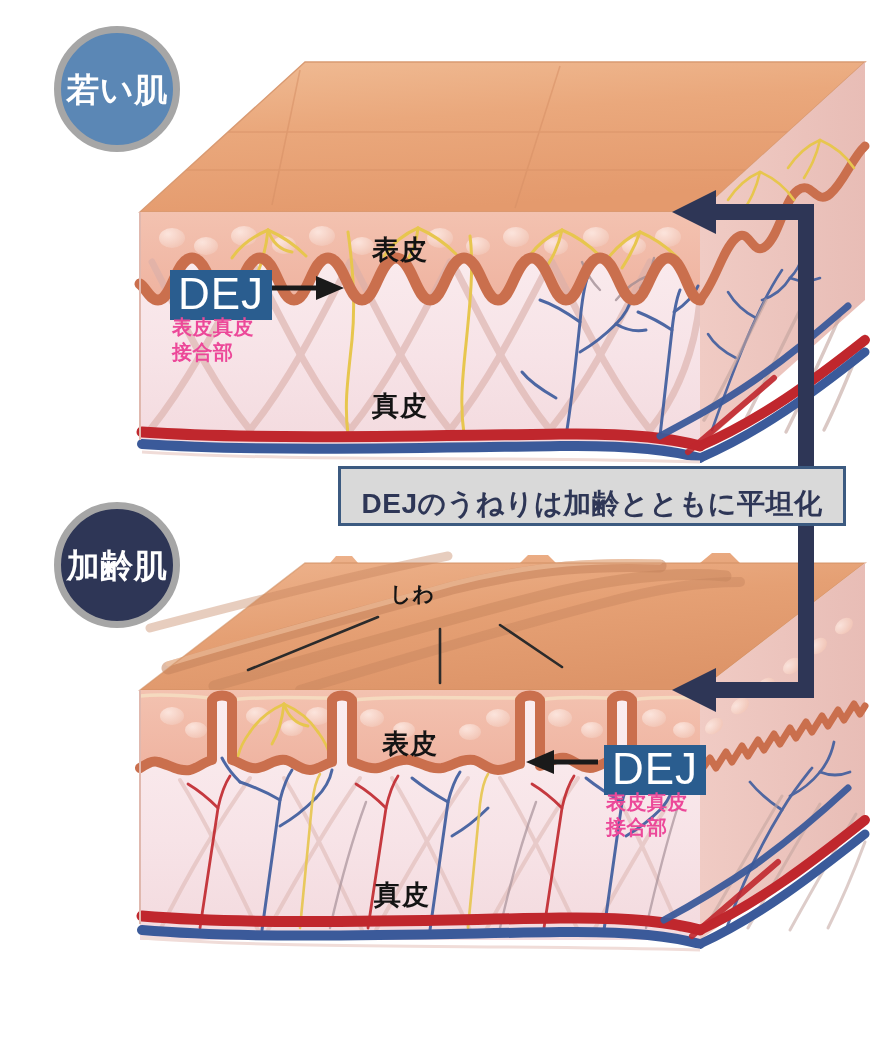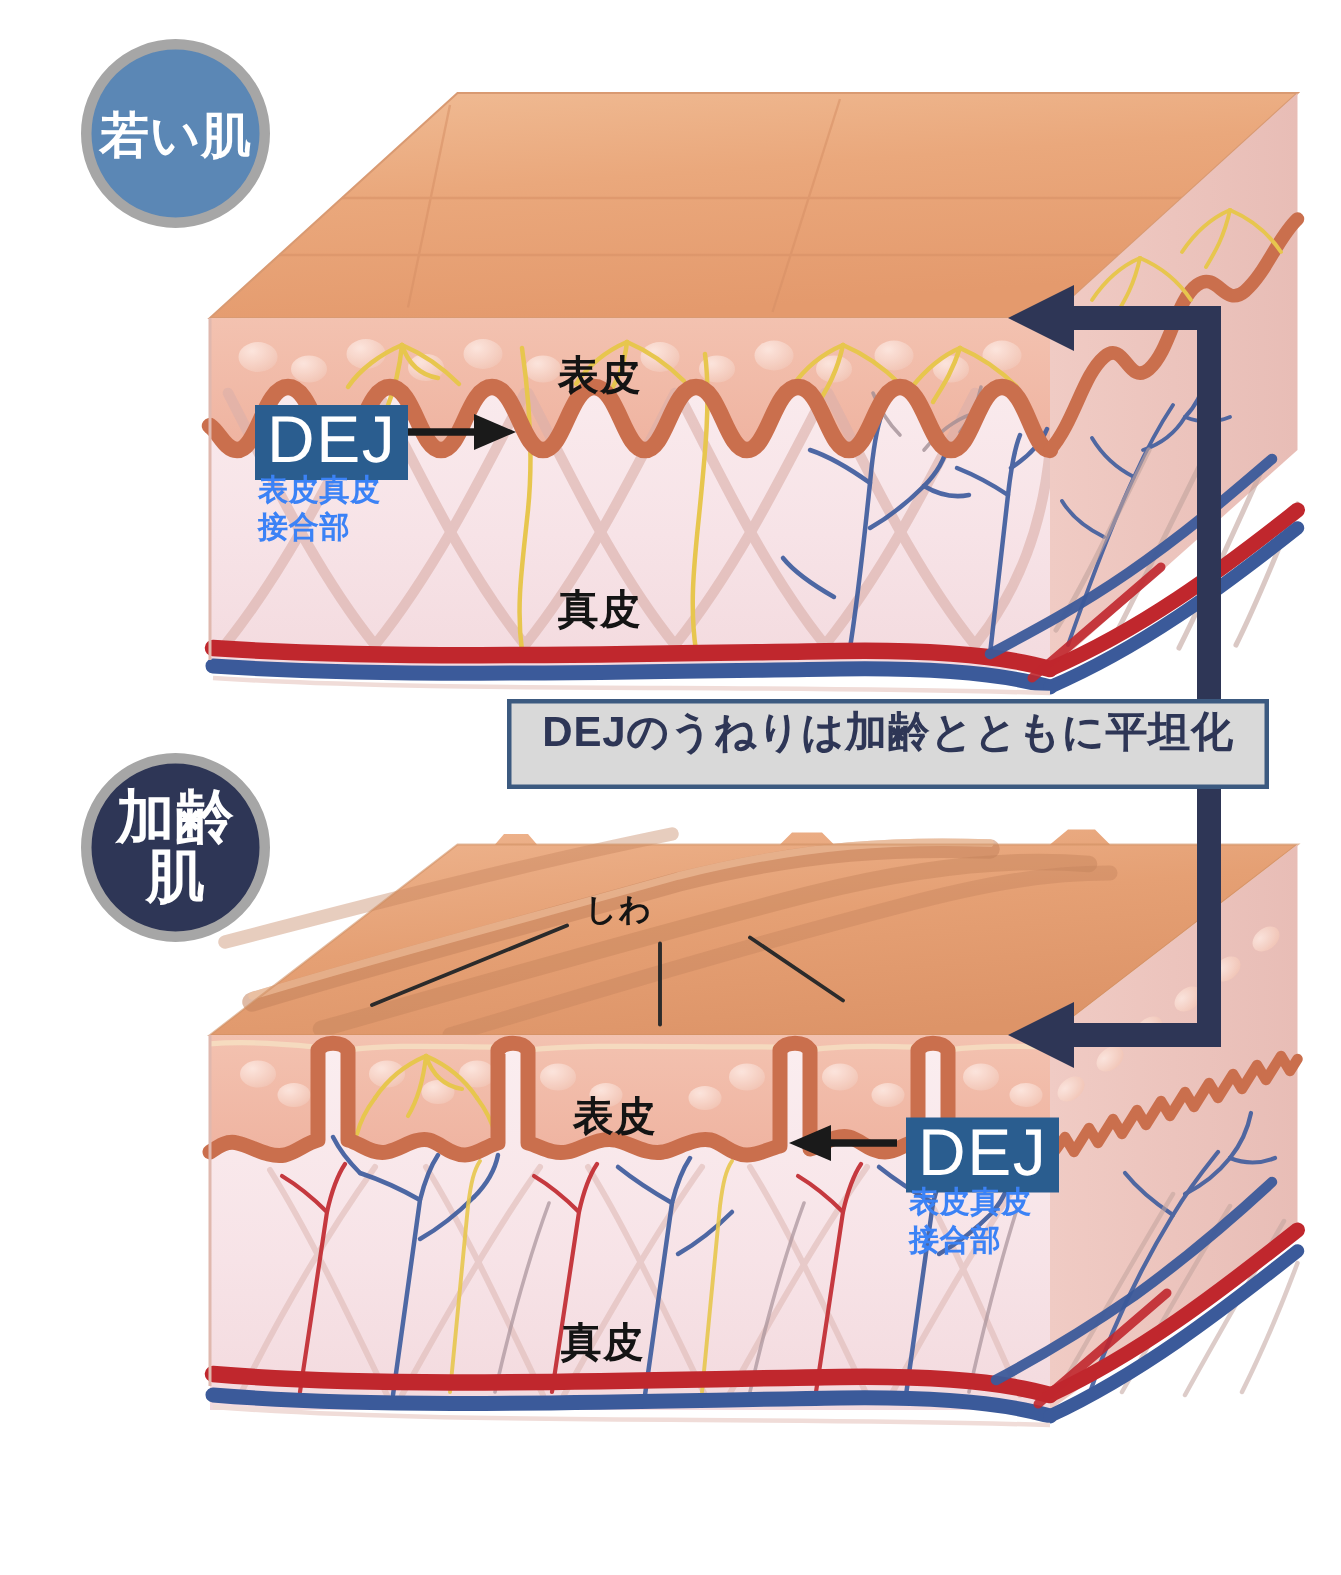--- a/index.html
+++ b/index.html
@@ -20,56 +20,56 @@
     color:#ffffff;font-weight:bold;letter-spacing:.5px;
     text-align:center;line-height:1;
     user-select:none;
   }
   .badge-young{
     left:54px;top:26px;width:126px;height:126px;
     background:#5b87b5;font-size:33px;
   }
   .badge-aged{
     left:54px;top:502px;width:126px;height:126px;
-    background:#2e3656;font-size:39px;
+    background:#2e3656;font-size:33px;
   }
 
   
   .dej-tag{
     position:absolute;background:#2a5d8f;color:#ffffff;
     font-size:44px;font-weight:500;letter-spacing:1px;
     padding:1px 8px 3px 8px;line-height:1.05;
     font-family:"Liberation Sans","DejaVu Sans",sans-serif;
   }
   .dej-sub{
-    position:absolute;color:#3b82f6;font-weight:bold;
+    position:absolute;color:#ec4899;font-weight:bold;
     font-size:20px;line-height:1.24;letter-spacing:.5px;
     text-align:left;white-space:pre-line;
   }
   .dej-tag-young{left:170px;top:270px;}
   .dej-sub-young{left:172px;top:315px;}
   .dej-tag-aged{left:604px;top:745px;}
   .dej-sub-aged{left:606px;top:790px;}
 
   
   .anat{
     position:absolute;color:#141414;font-weight:bold;
     font-size:27px;letter-spacing:1px;white-space:nowrap;
   }
   .lbl-epi-young{left:372px;top:232px;}
   .lbl-derm-young{left:372px;top:388px;}
   .lbl-epi-aged{left:382px;top:726px;}
   .lbl-derm-aged{left:374px;top:877px;}
-  .lbl-wrinkle{left:390px;top:592px;font-size:21px;}
+  .lbl-wrinkle{left:390px;top:580px;font-size:21px;}
 
   
   .callout{
     position:absolute;left:338px;top:466px;width:508px;height:60px;
     background:#d9d9d9;border:3px solid #3c5a80;
-    box-sizing:border-box;display:flex;align-items:flex-start;justify-content:center;
+    box-sizing:border-box;display:flex;align-items:flex-end;justify-content:center;
     z-index:40;
   }
   .callout span{
     color:#2e3656;font-weight:bold;font-size:28px;letter-spacing:.5px;
     white-space:nowrap;
   }
 </style>
 </head>
 <body>
 

